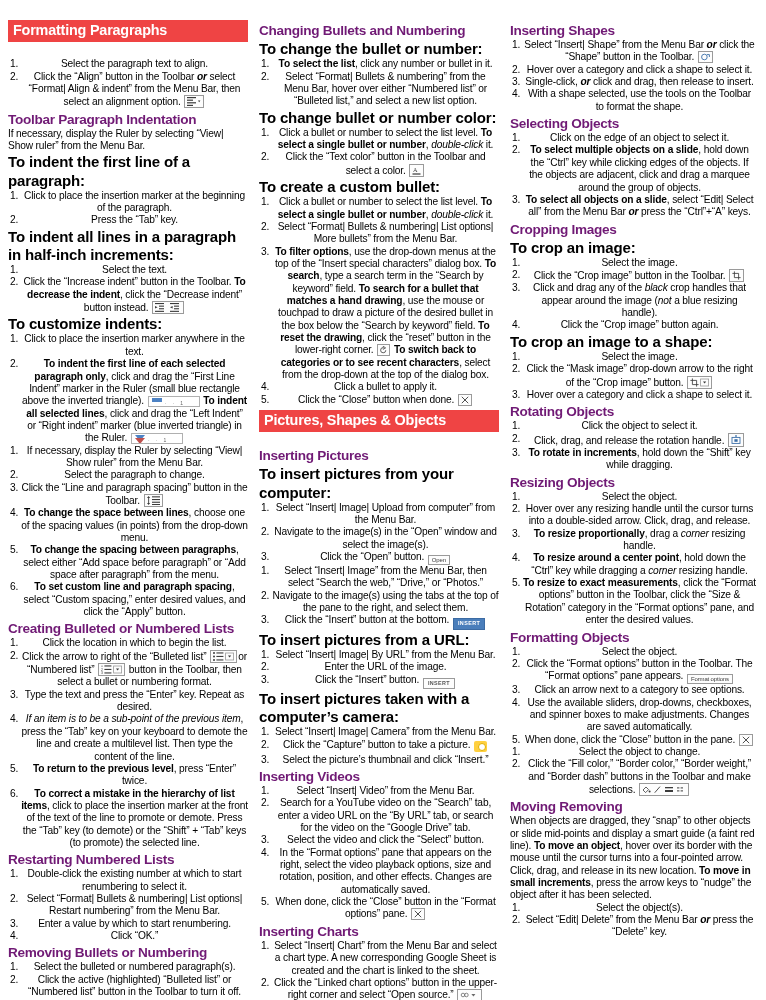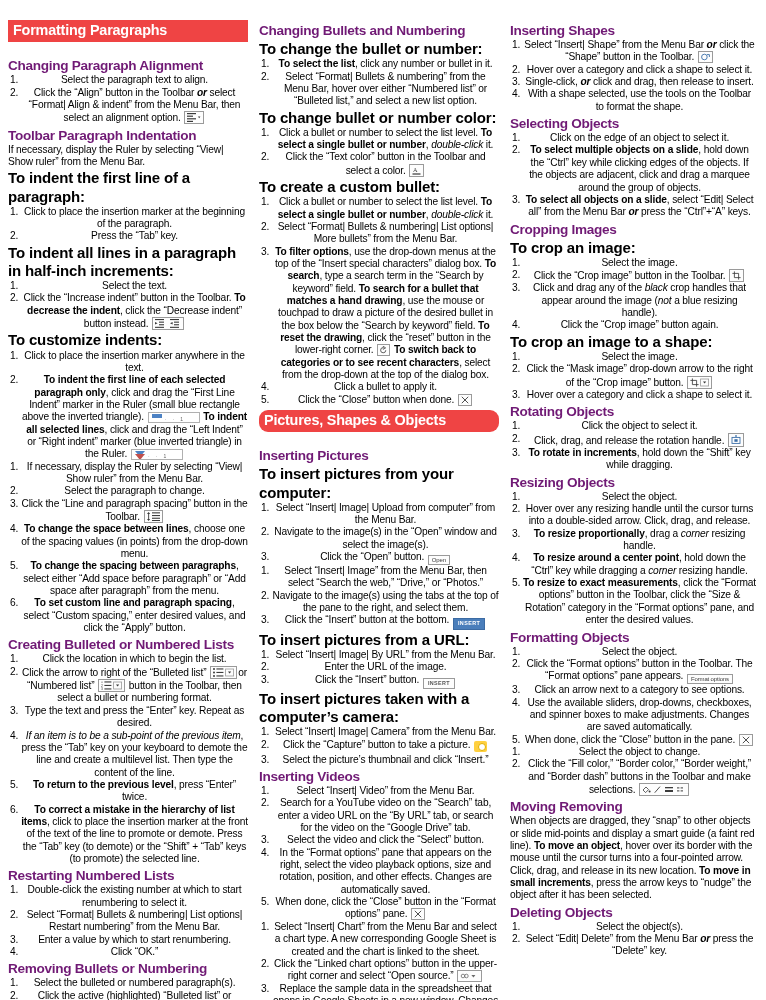--- a/index.html
+++ b/index.html
@@ -157,21 +157,20 @@
 </style>
 </head>
 <body>
 
 <div class="sheet">
 
   <div class="col">
 
     <div class="banner">Formatting Paragraphs</div>
 
-    <h2 class="sec">Changing Paragraph Alignment</h2>
     <ol class="steps">
       <li>Select the paragraph text to align.</li>
       <li>Click the “Align” button in the Toolbar <b><i>or</i></b> select “Format| Align &amp; indent” from the Menu Bar, then select an alignment option. <span class="chip"><svg width="14" height="9" viewBox="0 0 14 9">
               <g fill="#3b3b3b">
                 <rect x="0" y="0" width="9" height="1.2"></rect>
                 <rect x="0" y="2.6" width="6" height="1.2"></rect>
                 <rect x="0" y="5.2" width="9" height="1.2"></rect>
                 <rect x="0" y="7.8" width="6" height="1.2"></rect>
               </g>
               <path d="M11 3.4 L13.4 3.4 L12.2 5.2 Z" fill="#3b3b3b"></path>
@@ -297,21 +296,21 @@
       <li>Select “Format| Bullets &amp; numbering| List options| More bullets” from the Menu Bar.</li>
       <li><b>To filter options</b>, use the drop-down menus at the top of the “Insert special characters” dialog box. <b>To search</b>, type a search term in the “Search by keyword” field. <b>To search for a bullet that matches a hand drawing</b>, use the mouse or touchpad to draw a picture of the desired bullet in the box below the “Search by keyword” field. <b>To reset the drawing</b>, click the “reset” button in the lower-right corner. <span class="chip"><svg width="7" height="8" viewBox="0 0 7 8">
               <path d="M5.8 4.2 A2.6 2.6 0 1 1 3.3 1.6 L3.3 0.4 L5.6 1.9 L3.3 3.3 L3.3 2.5" fill="none" stroke="#3b3b3b" stroke-width="0.8"></path>
             </svg></span> <b>To switch back to categories or to see recent characters</b>, select from the drop-down at the top of the dialog box.</li>
       <li>Click a bullet to apply it.</li>
       <li>Click the “Close” button when done. <span class="chip"><svg width="8" height="8" viewBox="0 0 8 8">
               <path d="M0.8 0.8 L7.2 7.2 M7.2 0.8 L0.8 7.2" stroke="#3b3b3b" stroke-width="0.9"></path>
             </svg></span></li>
     </ol>
 
-    <div class="banner" style="margin-top:4px;border-radius:9px;">Pictures, Shapes &amp; Objects</div>
+    <div class="banner" style="margin-top:4px;">Pictures, Shapes &amp; Objects</div>
 
     <h2 class="sec">Inserting Pictures</h2>
     <div class="sub">To insert pictures from your computer:</div>
     <ol class="steps">
       <li>Select “Insert| Image| Upload from computer” from the Menu Bar.</li>
       <li>Navigate to the image(s) in the “Open” window and select the image(s).</li>
       <li>Click the “Open” button. <span class="chip txtbtn">Open</span></li>
     </ol>
     <ol class="steps">
       <li>Select “Insert| Image” from the Menu Bar, then select “Search the web,” “Drive,” or “Photos.”</li>
@@ -335,20 +334,21 @@
     <ol class="steps">
       <li>Select “Insert| Video” from the Menu Bar.</li>
       <li>Search for a YouTube video on the “Search” tab, enter a video URL on the “By URL” tab, or search for the video on the “Google Drive” tab.</li>
       <li>Select the video and click the “Select” button.</li>
       <li>In the “Format options” pane that appears on the right, select the video playback options, size and rotation, position, and other effects. Changes are automatically saved.</li>
       <li>When done, click the “Close” button in the “Format options” pane. <span class="chip"><svg width="8" height="8" viewBox="0 0 8 8">
               <path d="M0.8 0.8 L7.2 7.2 M7.2 0.8 L0.8 7.2" stroke="#3b3b3b" stroke-width="0.9"></path>
             </svg></span></li>
     </ol>
 
+    <h2 class="sec">Inserting Charts</h2>
     <ol class="steps">
       <li>Select “Insert| Chart” from the Menu Bar and select a chart type. A new corresponding Google Sheet is created and the chart is linked to the sheet.</li>
       <li>Click the “Linked chart options” button in the upper-right corner and select “Open source.” <span class="chip"><svg width="19" height="8" viewBox="0 0 19 8">
               <g fill="none" stroke="#6b6b6b" stroke-width="0.8">
                 <circle cx="3" cy="4" r="1.8"></circle>
                 <circle cx="6.4" cy="4" r="1.8"></circle>
               </g>
               <path d="M11.4 3 L15.4 3 L13.4 5.6 Z" fill="#6b6b6b"></path>
             </svg></span></li>
       <li>Replace the sample data in the spreadsheet that opens in Google Sheets in a new window. Changes are saved automatically.</li>
@@ -448,20 +448,19 @@
                 <rect x="38.6" y="2.4" width="2.4" height="1"></rect>
                 <rect x="35" y="5.4" width="2.4" height="1"></rect>
                 <rect x="38.6" y="5.4" width="2.4" height="1"></rect>
               </g>
             </svg></span></li>
     </ol>
 
     <h2 class="sec">Moving Removing</h2>
     <p class="plain">When objects are dragged, they “snap” to other objects or slide mid-points and display a smart guide (a faint red line). <b>To move an object</b>, hover over its border with the mouse until the cursor turns into a four-pointed arrow. Click, drag, and release in its new location. <b>To move in small increments</b>, press the arrow keys to “nudge” the object after it has been selected.</p>
 
-    <h2 class="sec">Deleting Objects</h2>
     <ol class="steps">
       <li>Select the object(s).</li>
       <li>Select “Edit| Delete” from the Menu Bar <b><i>or</i></b> press the “Delete” key.</li>
     </ol>
   </div>
 
 </div>
 
 </body></html>

